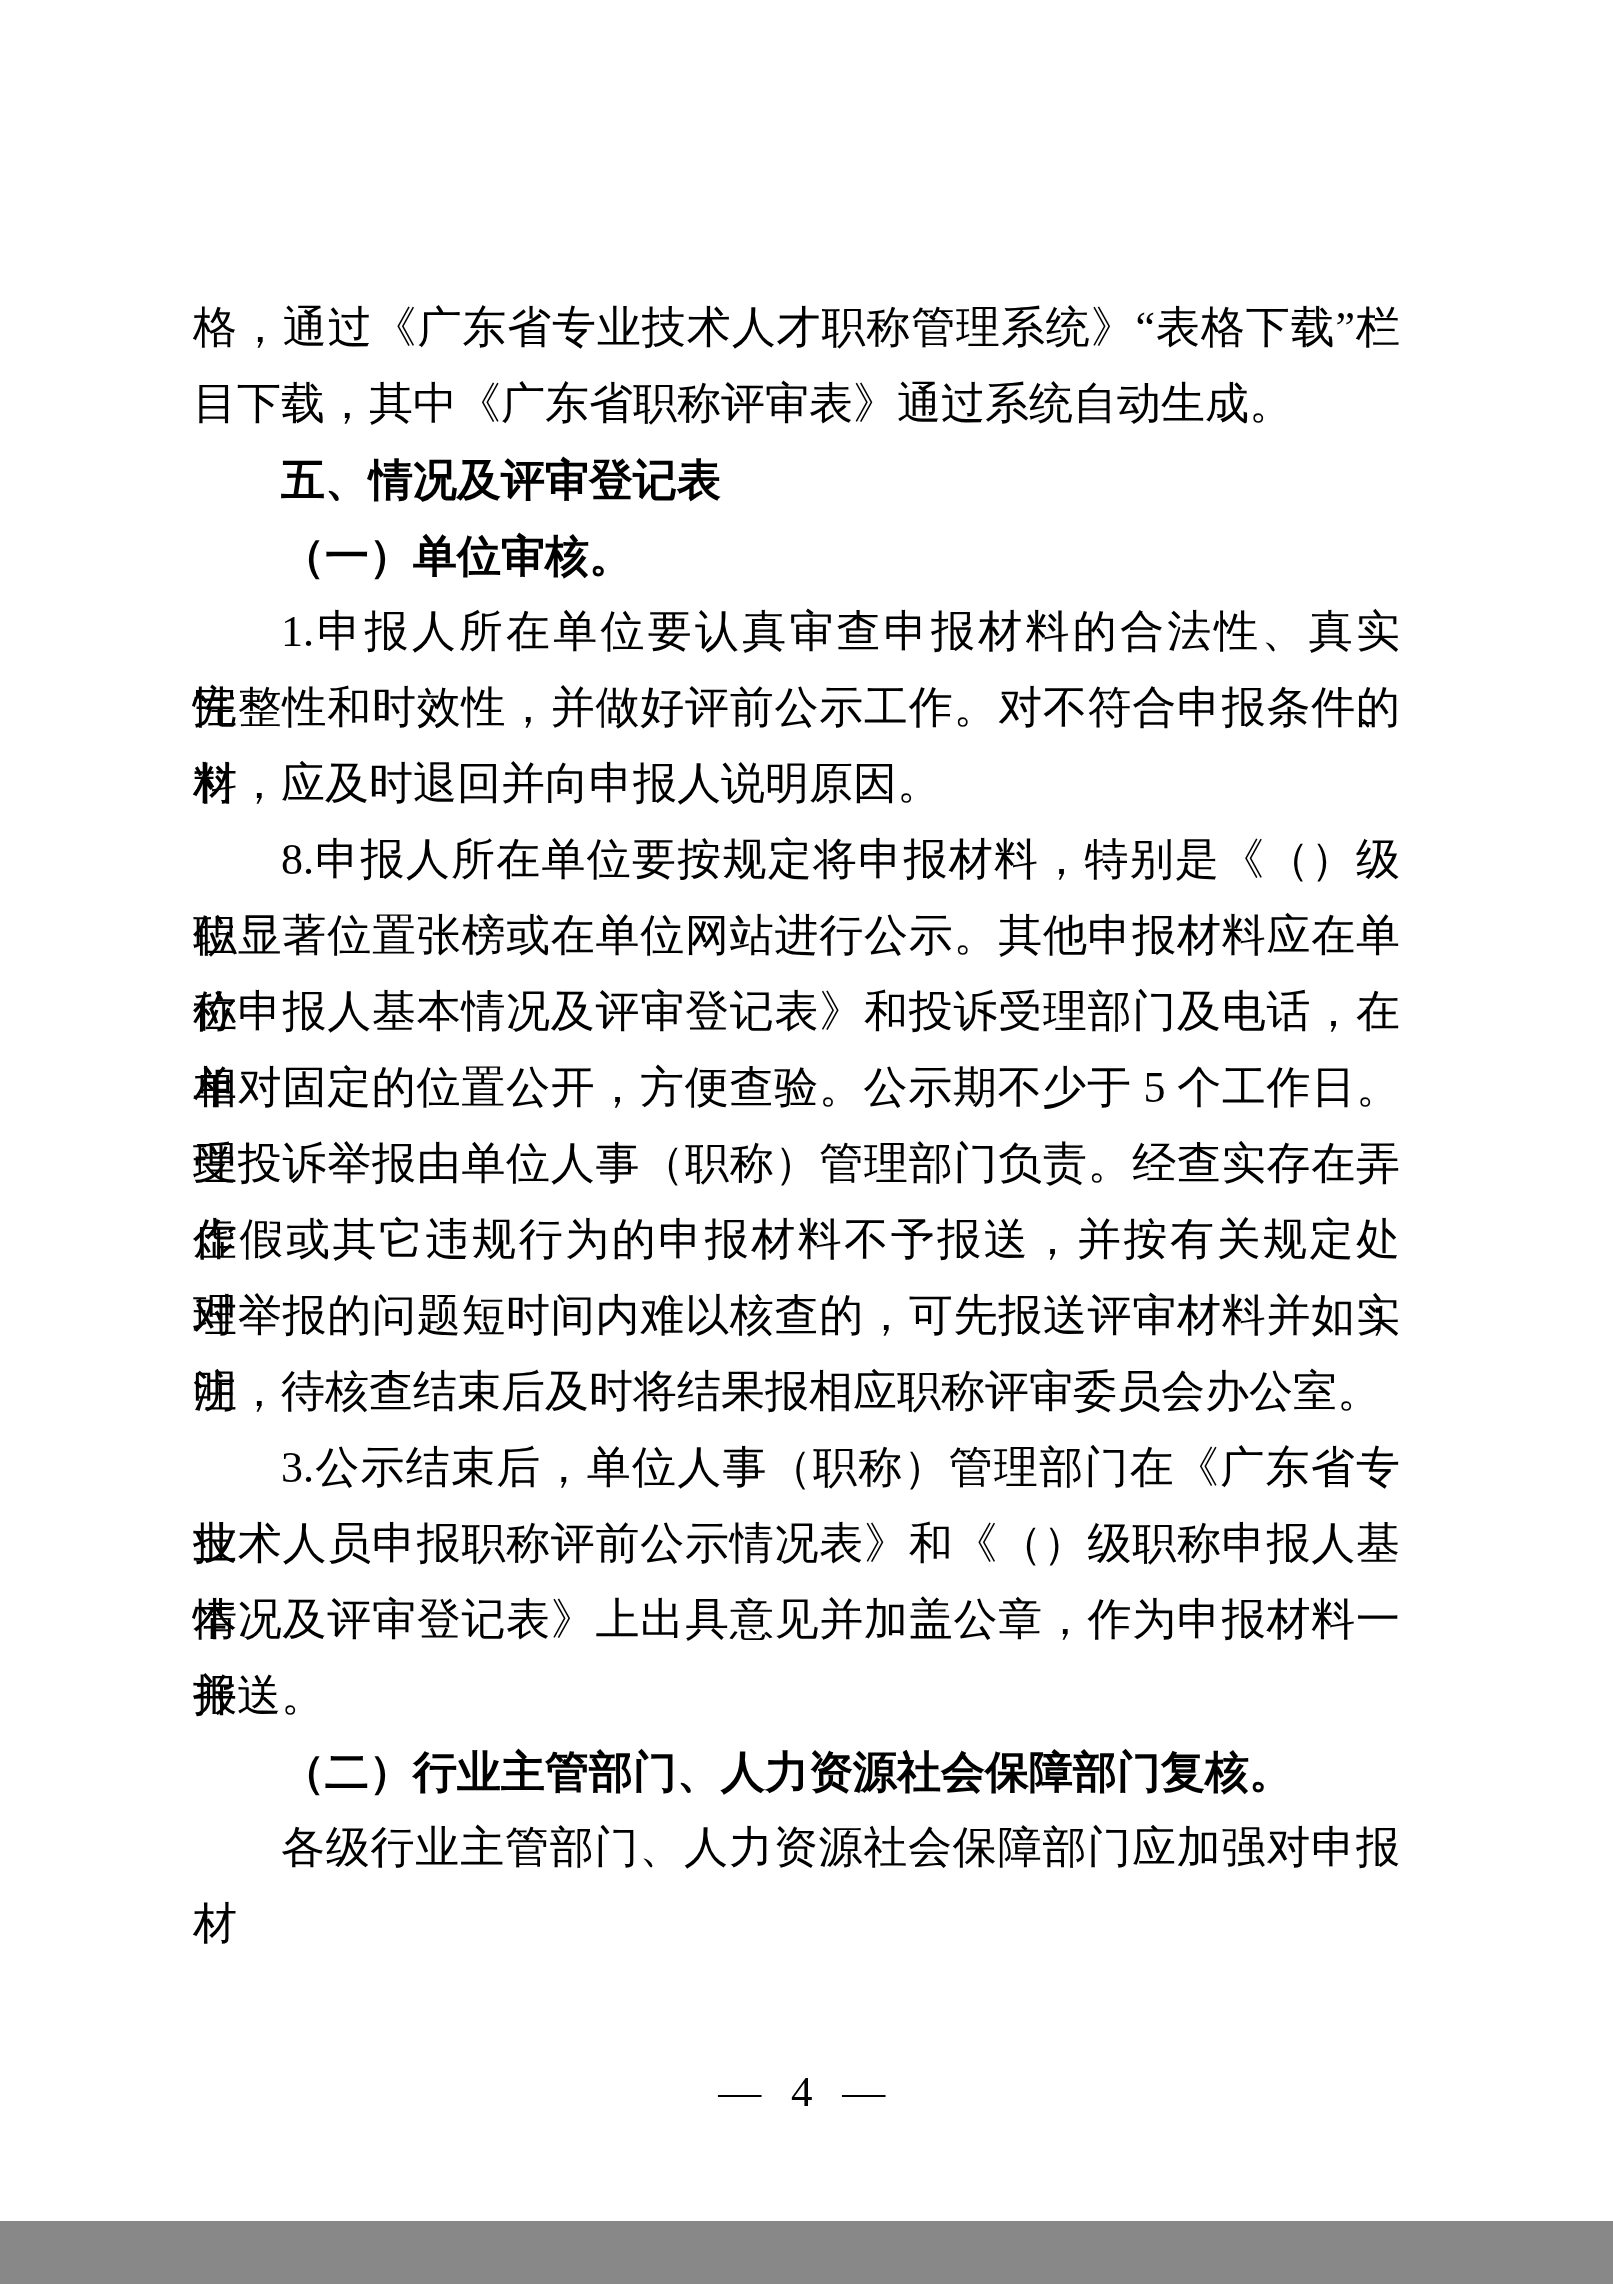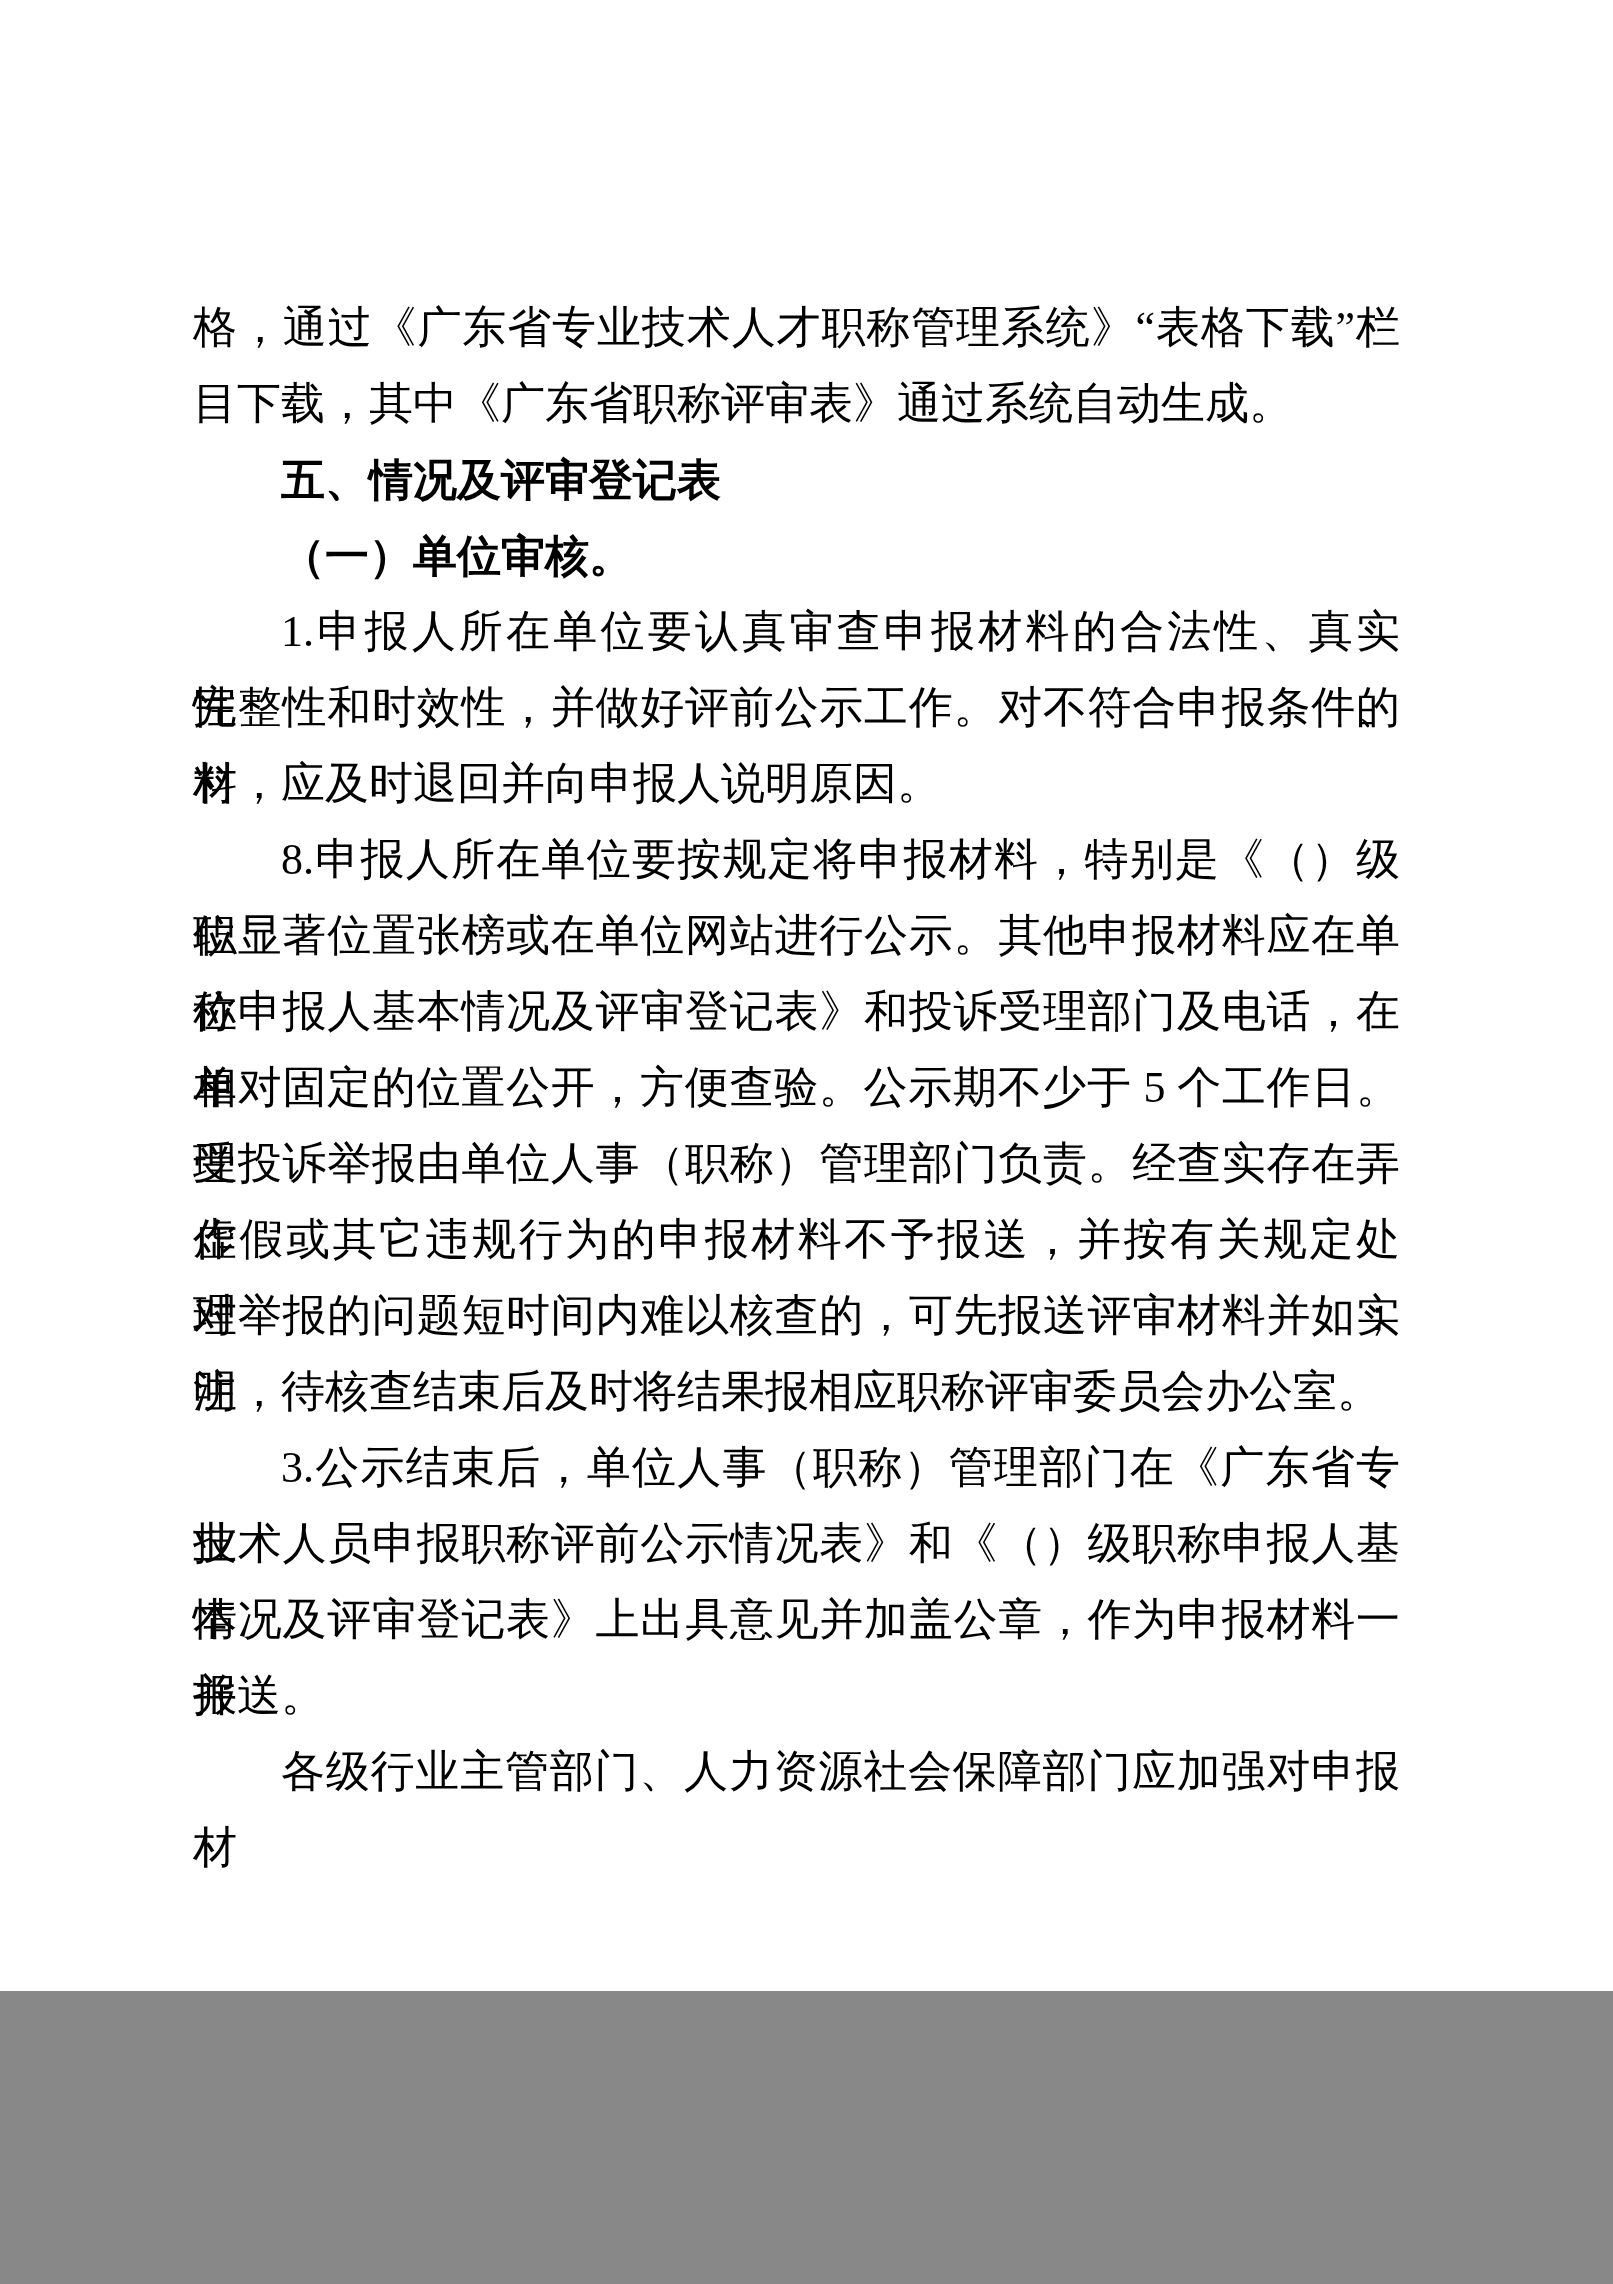--- a/index.html
+++ b/index.html
@@ -3,21 +3,21 @@
 <meta charset="utf-8">
 <style>
   html, body {
     margin: 0;
     padding: 0;
     background: #888;
   }
   .page {
     position: relative;
     width: 1613px;
-    height: 1991px;
+    height: 2221px;
     margin: 0 auto;
     background: #ffffff;
     color: #000000;
     font-family: "Liberation Serif", "DejaVu Serif", serif;
     overflow: hidden;
   }
   .text-block {
     position: absolute;
     left: 193px;
     top: 290px;
@@ -75,19 +75,20 @@
     <div class="line j">称申报人基本情况及评审登记表》和投诉受理部门及电话，在单</div>
     <div class="line j">相对固定的位置公开，方便查验。公示期不少于 5 个工作日。受</div>
     <div class="line j">理投诉举报由单位人事（职称）管理部门负责。经查实存在弄虚</div>
     <div class="line j">作假或其它违规行为的申报材料不予报送，并按有关规定处理；</div>
     <div class="line j">对举报的问题短时间内难以核查的，可先报送评审材料并如实注</div>
     <div class="line">明，待核查结束后及时将结果报相应职称评审委员会办公室。</div>
     <div class="line ind j">3.公示结束后，单位人事（职称）管理部门在《广东省专业</div>
     <div class="line j">技术人员申报职称评前公示情况表》和《（）级职称申报人基本</div>
     <div class="line j">情况及评审登记表》上出具意见并加盖公章，作为申报材料一并</div>
     <div class="line">报送。</div>
+    <div class="line b ind">（二）行业主管部门、人力资源社会保障部门复核。</div>
     <div class="line ind j">各级行业主管部门、人力资源社会保障部门应加强对申报材</div>
   </div>
 
   <div class="footer">— 4 —</div>
 
 </div>
 
 
 </body></html>

